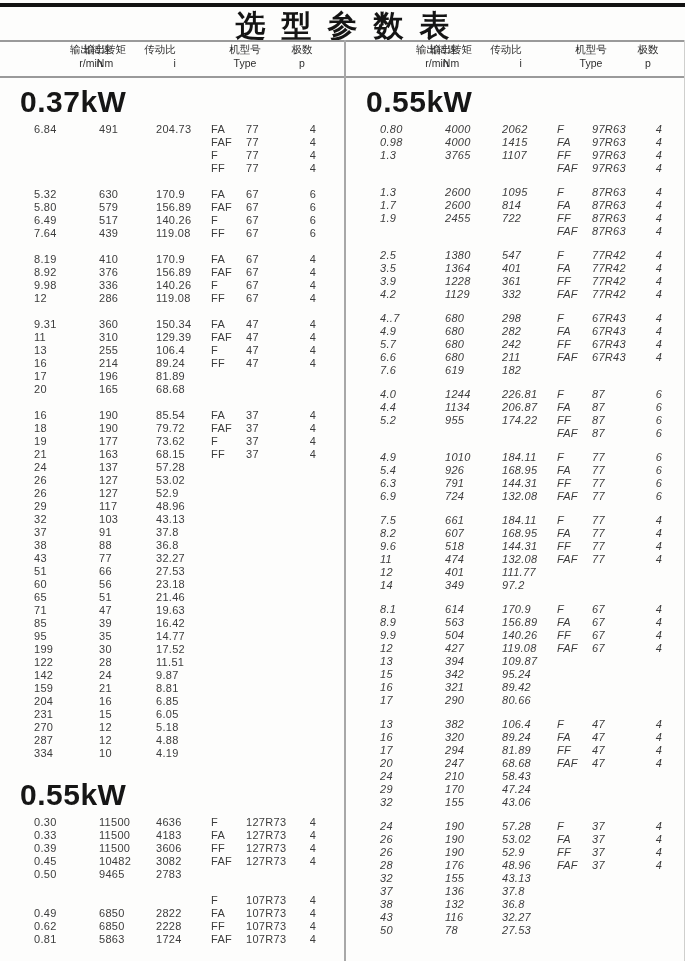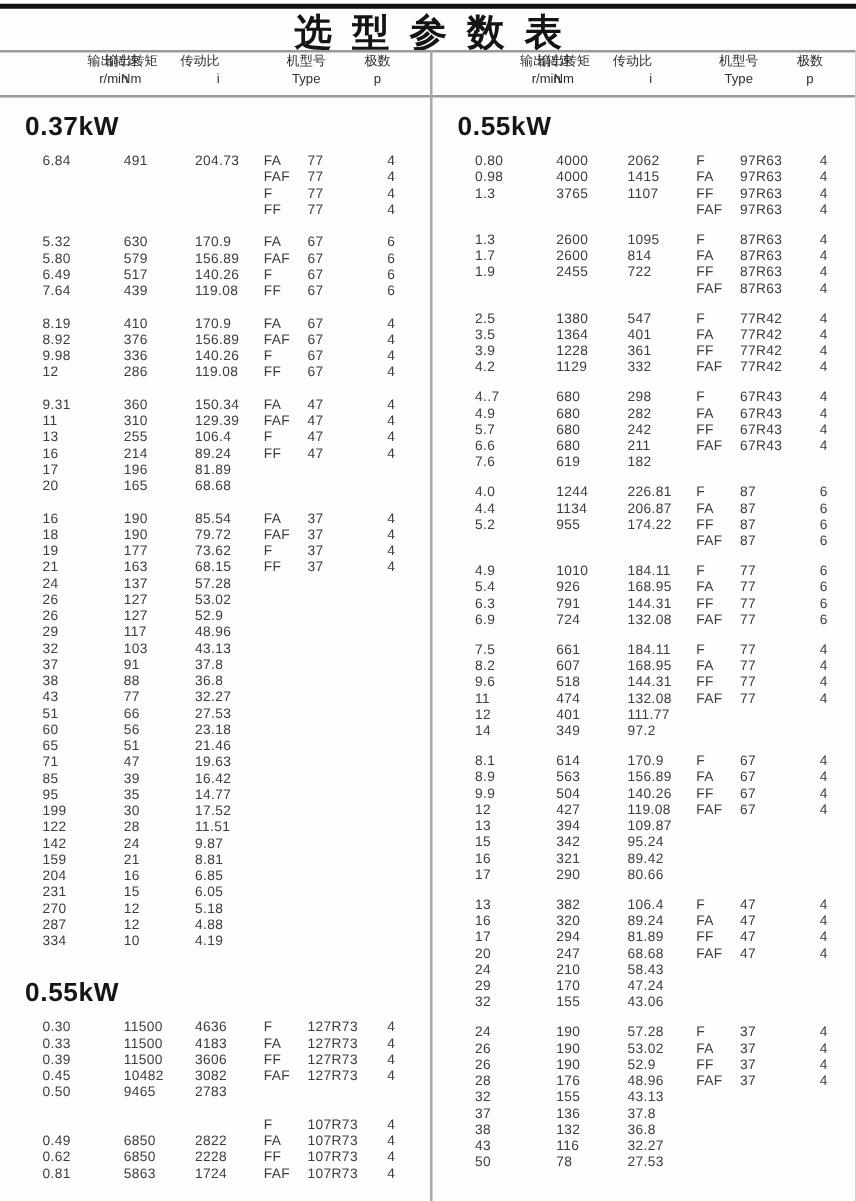--- a/index.html
+++ b/index.html
@@ -34,27 +34,27 @@
   .hcell .unit{display:block;margin-top:2px;}
   
   .hcell.p0{left:55px;margin-left:36px;} .hcell.p1{left:105px;} .hcell.p2{left:160px;text-align:right;}
   .hcell.p3{left:245px;} .hcell.p4{left:302px;}
 
   .half{position:absolute;top:79px;width:344px;}
   .half-left{left:0;}
   .half-right{left:346px;width:339px;}
 
   .kw-heading{
-    font-size:21px;font-weight:800;color:#161616;
+    font-size:30px;font-weight:800;color:#161616;
     margin:9px 0 7px 20px;letter-spacing:0.5px;line-height:28px;
   }
   .kw-heading:not(:first-child){margin-top:21px;}
 
   .group{margin-bottom:13px;}
-  .half-right .group{margin-bottom:11px;}
+  .half-right .group{margin-bottom:11px;font-style:italic;}
 
   .row{
     display:grid;
     grid-template-columns:65px 57px 55px 35px 53px 28px;
     padding-left:34px;
     font-size:11px;line-height:13px;
     letter-spacing:0.3px;
     white-space:nowrap;
   }
   .row .c{overflow:visible;}

